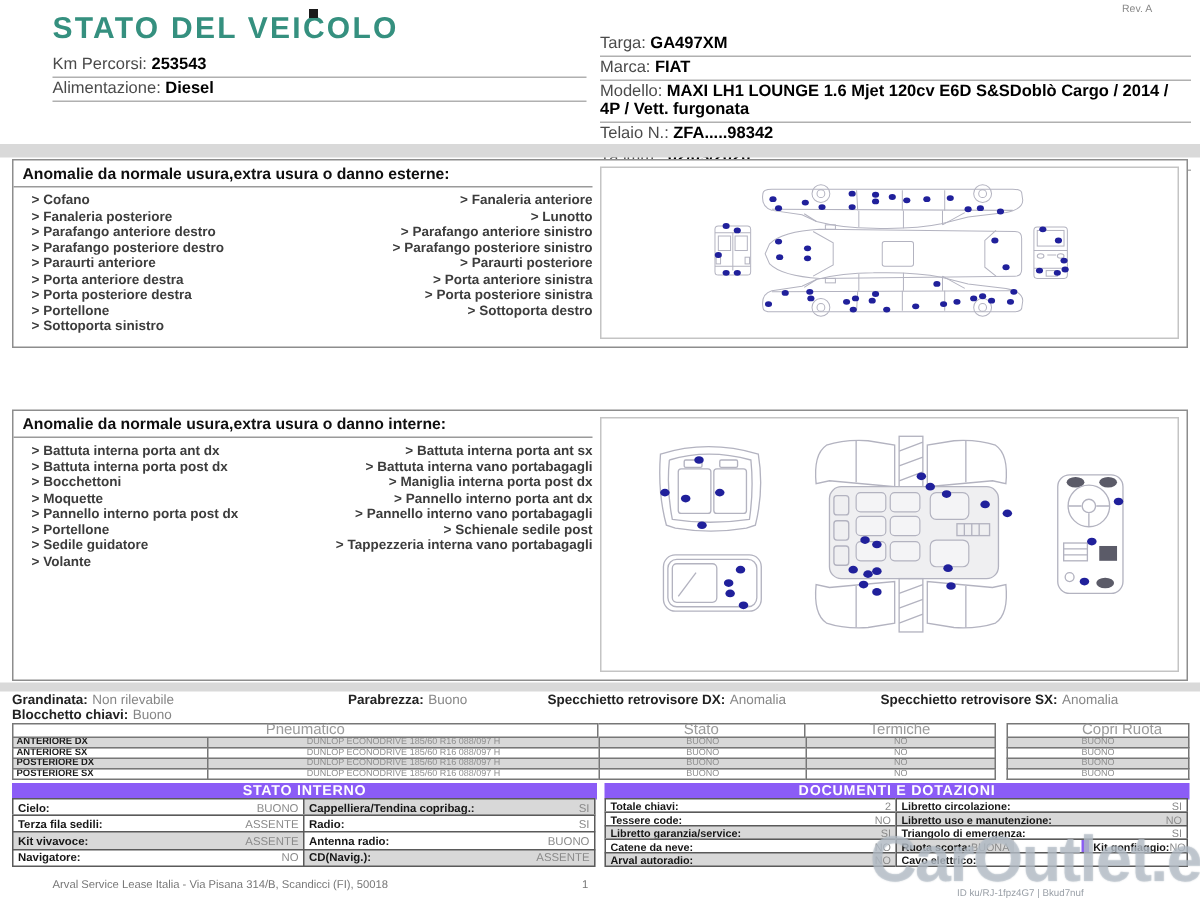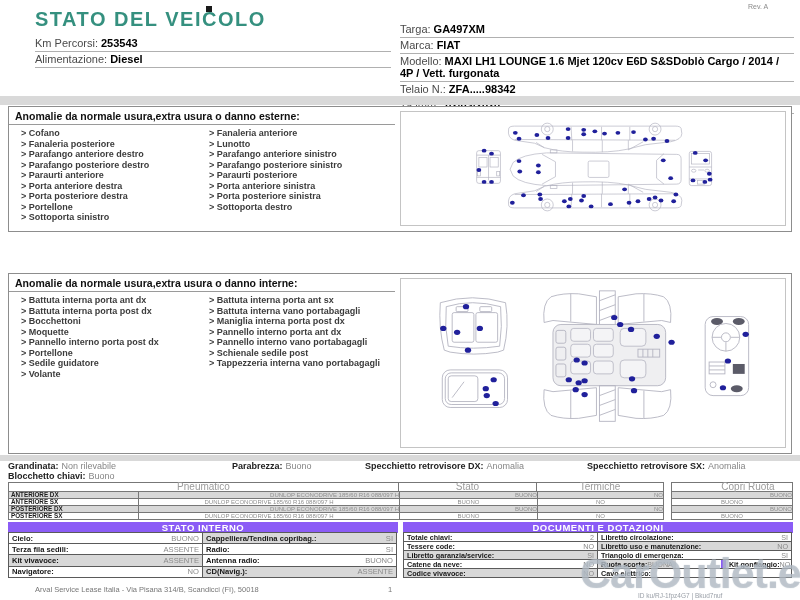--- a/index.html
+++ b/index.html
@@ -22,21 +22,21 @@
   .band1 { top:96px; } .band2 { top:455px; height:6px; }
 
   .sec { position:absolute; left:8px; width:784px; border:1px solid #8d8d8d; background:#fff; }
   .sec1 { top:106px; height:126px; }
   .sec2 { top:273px; height:181px; }
   .sec-title { position:absolute; left:0; top:0; width:386px; padding:3px 6px 2px;
                font-size:10.5px; font-weight:bold; color:#101010; border-bottom:1px solid #9a9a9a; }
   .dlist { position:absolute; top:21px; margin:0; padding:0; list-style:none; font-size:9px;
            font-weight:bold; color:#3c3c3c; line-height:10.5px; }
   .dlist.c1 { left:12px; width:182px; }
-  .dlist.c2 { left:200px; width:186px; }
+  .dlist.c2 { left:200px; width:186px;text-align:right; }
   .diagram-box { position:absolute; right:5px; top:4px; bottom:5px; width:386px;
                  border:1px solid #c4c4c4; background:#fff; }
   .diagram-box svg { width:100%; height:100%; display:block; }
 
   .outline { fill:none; stroke:#b3b3c0; stroke-width:0.9; }
   .fillgray { fill:#efeff1; stroke:#b3b3c0; stroke-width:0.9; }
   .fillseat { fill:#f4f4f6; stroke:#b3b3c0; stroke-width:0.8; }
   .dark { fill:#5b5b68; stroke:none; }
 
   .summary { position:absolute; left:8px; top:461px; width:786px; font-size:9px; line-height:10px; }
@@ -51,21 +51,21 @@
   .th-term { width:127px; border-left:none; } .th-copri { width:122px;padding-left:32px; }
   .t-gap { width:7px; }
   .t-row { display:flex; font-size:6px; }
   .tc { height:7px; line-height:6.5px; border-left:1px solid #777; border-bottom:1px solid #777;
         text-align:center; color:#8f8f8f; overflow:hidden; }
   .tc.pos { width:130px; text-align:left; padding-left:2px; font-weight:bold; color:#1c1c1c; font-size:6.3px; }
   .tc.name { width:261px; }
   .tc.stato { width:138px; }
   .tc.term { width:127px; border-right:1px solid #777; }
   .tc.copri { width:122px; border-right:1px solid #777; }
-  .shaded { background:#d8d8d8;text-align:right; }
+  .shaded { background:#d8d8d8; }
 
   .btable { position:absolute; top:522px; width:390px; }
   .stato-t { left:8px; } .docs-t { left:403px; }
   .b-head { background:#8b5cf6; color:#fff; font-weight:bold; font-size:9.5px; text-align:center;
             height:11px; line-height:11px; letter-spacing:0.5px; }
   .b-row { display:flex; }
   .b-cell { width:195px; border:1px solid #5a5a5a; margin-top:-1px; display:flex;
             justify-content:space-between; align-items:center; padding:0 3px; background:#fff; }
   .b-cell + .b-cell { margin-left:-1px; }
   .stato-t .b-cell { height:12.2px; font-size:7.6px; }
@@ -484,21 +484,21 @@
               <span class="val">BUONA</span>
             </div>
             <div class="split-sub second">
               <span class="lbl">Kit gonfiaggio:</span>
               <span class="val">NO</span>
             </div>
           </div>
         </div>
         <div class="b-row">
           <div class="b-cell shaded">
-            <span class="lbl">Codice vivavoce:</span>
+            <span class="lbl">Arval autoradio:</span>
             <span class="val">NO</span>
           </div>
           <div class="b-cell">
             <span class="lbl">Cavo elettrico:</span>
             <span class="val"></span>
           </div>
         </div>
       </div>
   </div>
 

